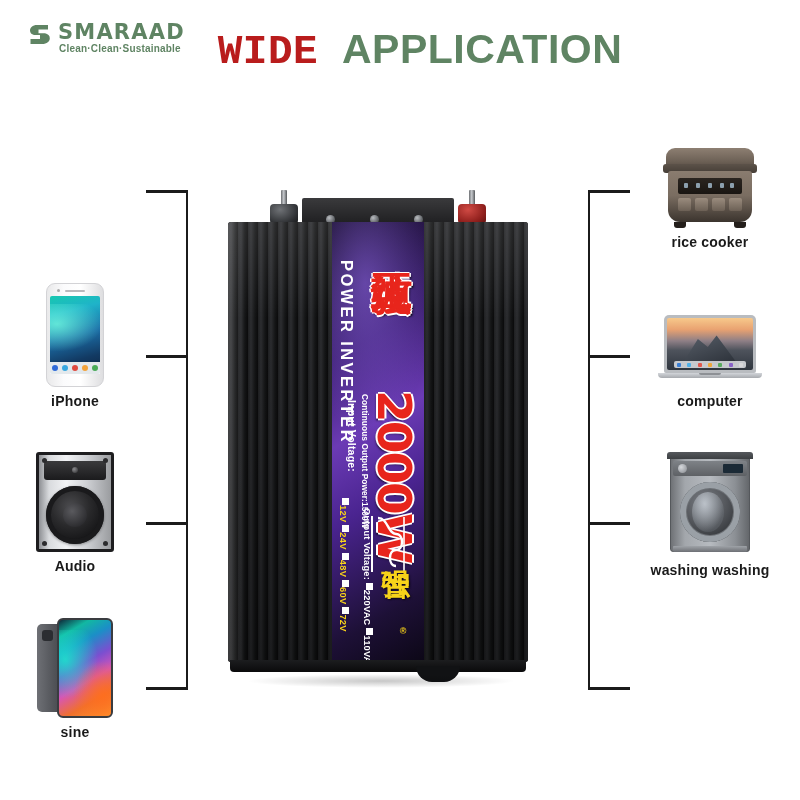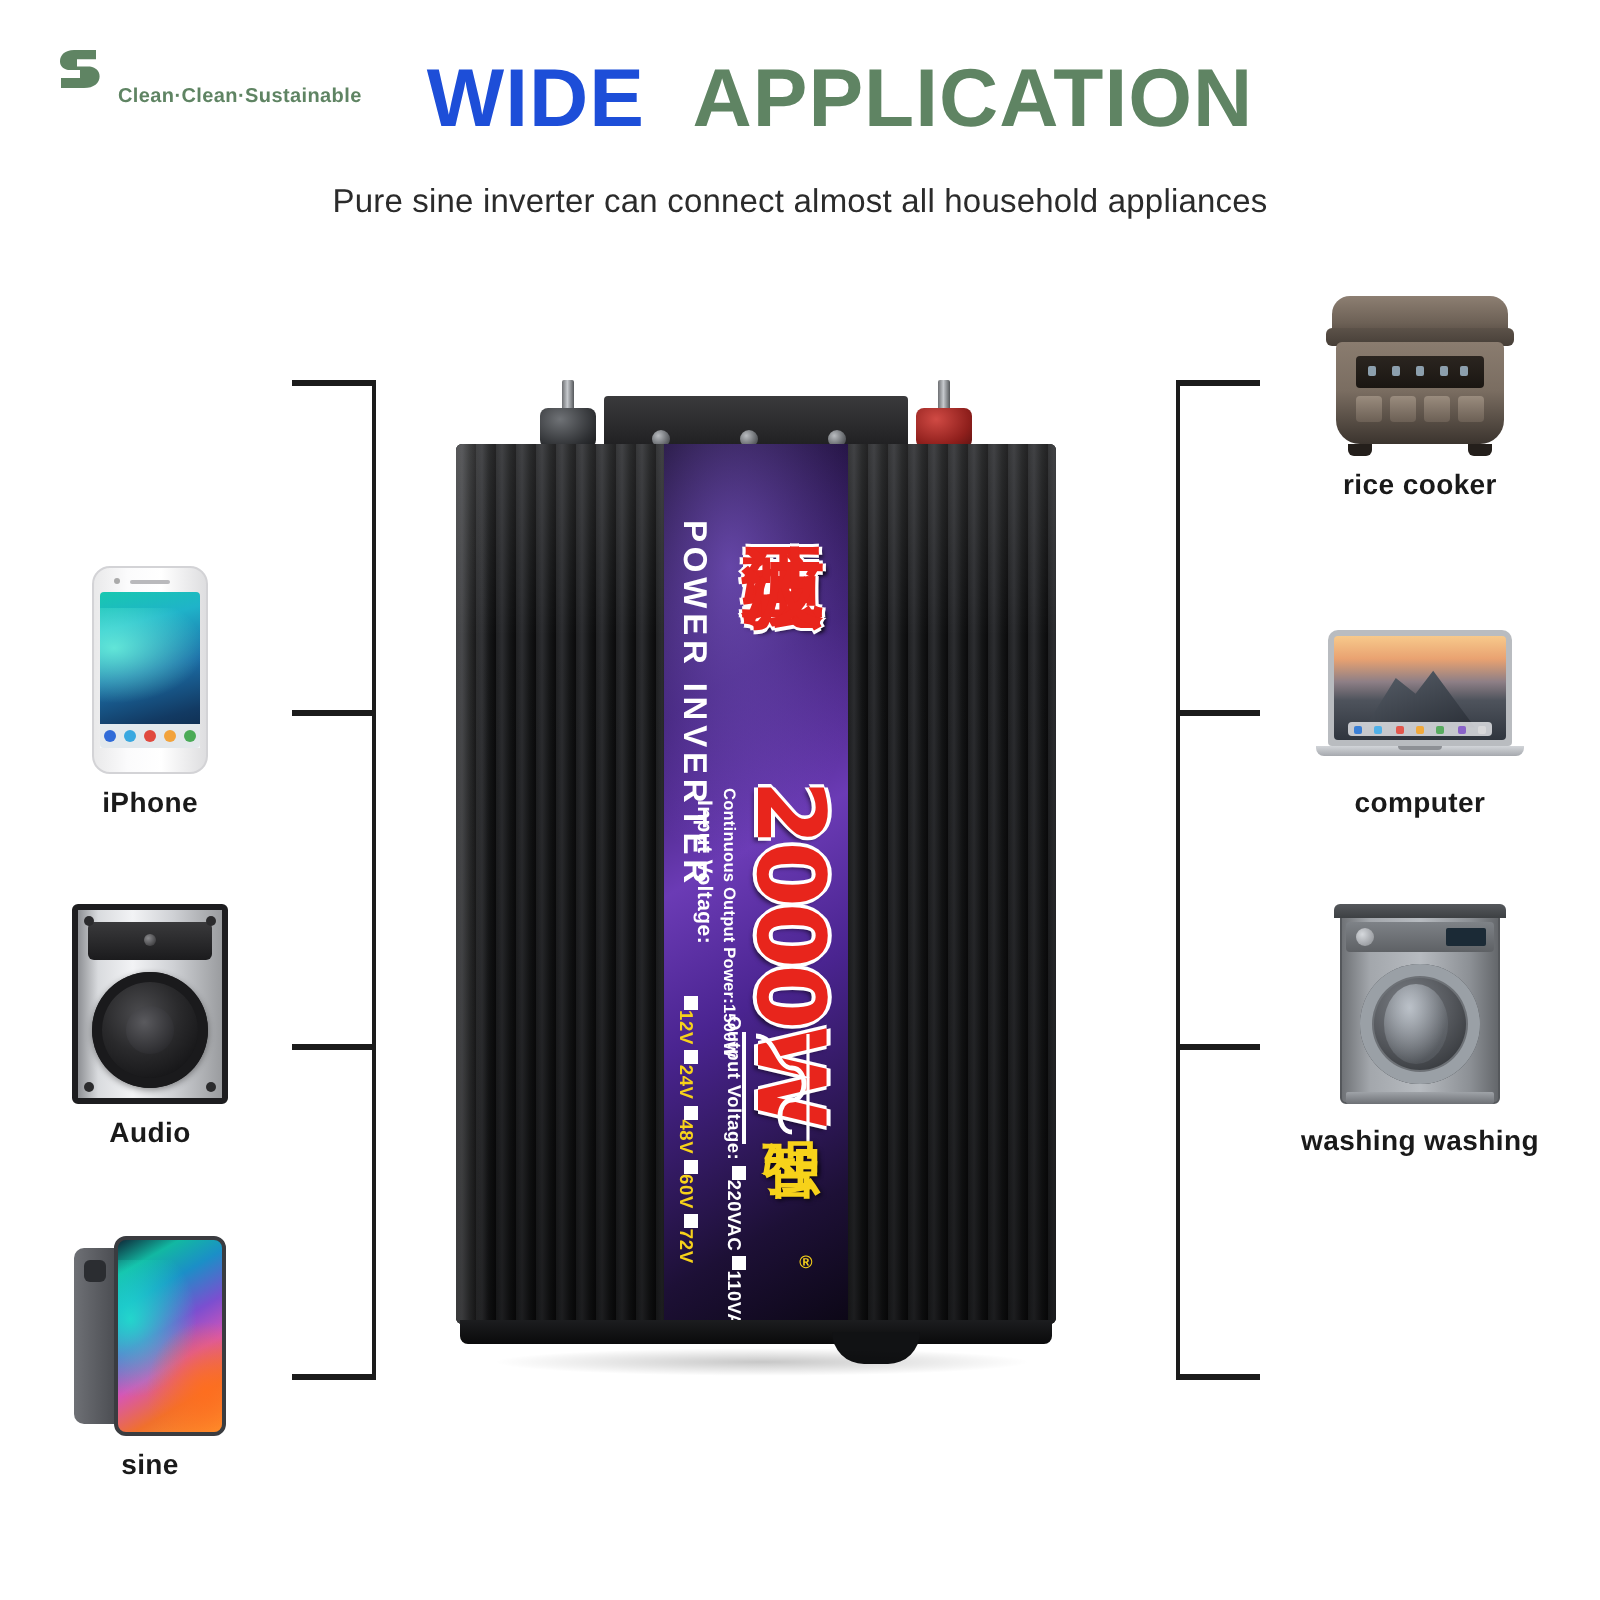--- a/index.html
+++ b/index.html
@@ -25,21 +25,21 @@
     color: #5f8463; font-family: "Liberation Sans", sans-serif;
   }
 
   
   .title {
     position: absolute; left: 0; top: 26px; width: 800px;
     text-align: center; padding-left: 40px;
     font-size: 41px; font-weight: 700; letter-spacing: .5px;
     white-space: nowrap;
   }
-  .title .t-black { color: #1d4ed8; }
+  .title .t-black { color: #b91c1c; font-family: Liberation Mono, monospace; }
   .title .t-green { color: #5f8463; }
   .subtitle {
     position: absolute; left: 0; top: 92px; width: 800px;
     text-align: center; font-size: 16.5px; color: #2b2b2b;
     letter-spacing: .1px; white-space: nowrap;
   }
 
   
   .bracket { position: absolute; }
   .bracket .spine { position: absolute; width: 2px; background: #1b1b1b; top: 0; bottom: 0; }
@@ -451,28 +451,28 @@
 <body>
 
 <div id="page">
 
   <div class="logo">
     <span class="logo-mark">
       <svg width="26" height="26" viewBox="0 0 26 26">
         <path d="M20 3 H9 C4.5 3 2 5.6 2 8.6 C2 11 3.5 12.4 6 13 L12 13 L12 17 L2.5 17 L2.5 22 H14 C19 22 21.8 19.4 21.8 16.2 C21.8 13.4 20 11.8 17 11.2 L10.5 11.2 L10.5 7.6 L20 7.6 Z" fill="#5f8463"></path>
       </svg>
     </span>
+    <span class="logo-word">SMARAAD</span>
     <span class="logo-tag">Clean·Clean·Sustainable</span>
   </div>
 
   <div class="title">
     <span class="t-black">WIDE</span>
     <span>&nbsp;</span><span class="t-green">APPLICATION</span>
   </div>
-  <div class="subtitle">Pure sine inverter can connect almost all household appliances</div>
 
   <div class="bracket bracket-left">
     <div class="spine"></div>
     <div class="stub" style="top:0"></div>
     <div class="stub" style="top:165px"></div>
     <div class="stub" style="top:332px"></div>
     <div class="stub" style="top:497px"></div>
   </div>
   <div class="bracket bracket-right">
     <div class="spine"></div>

